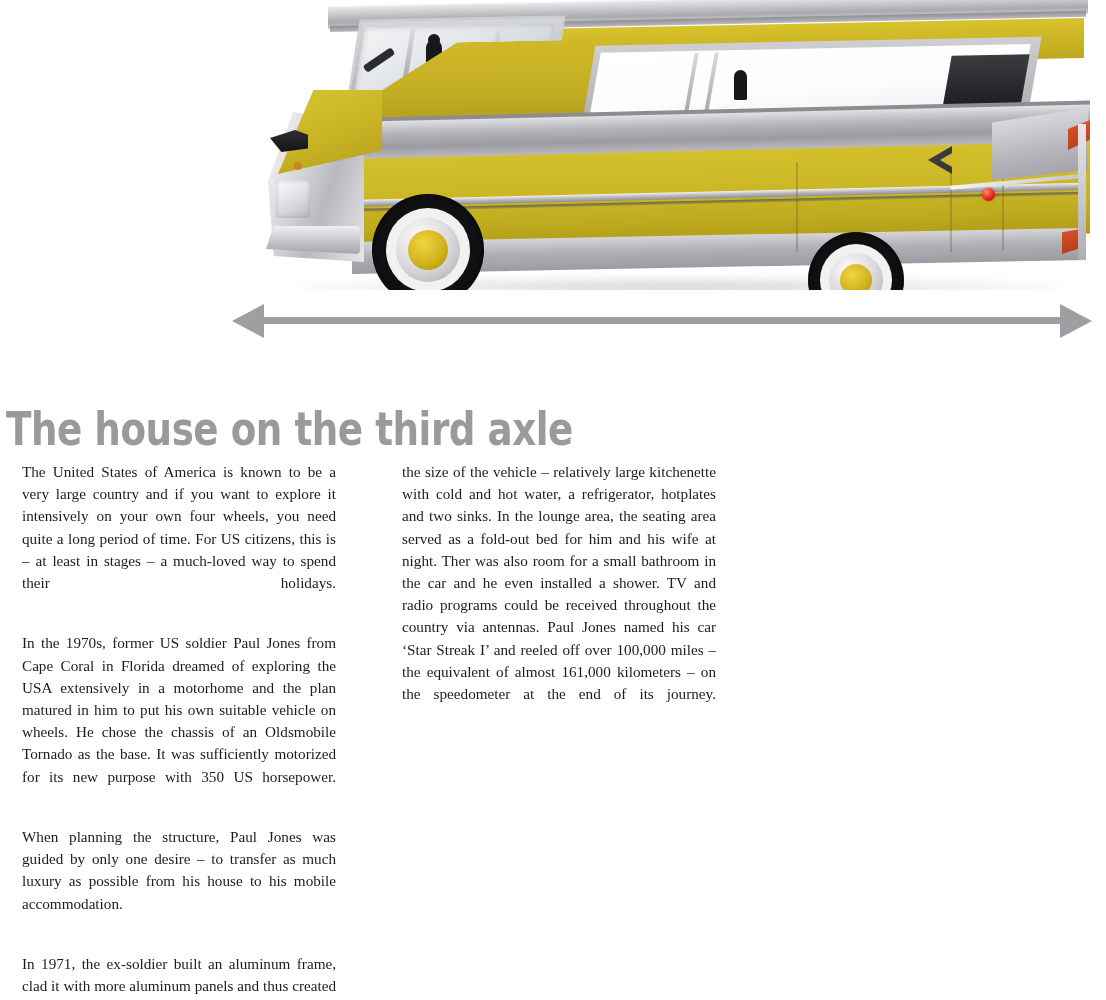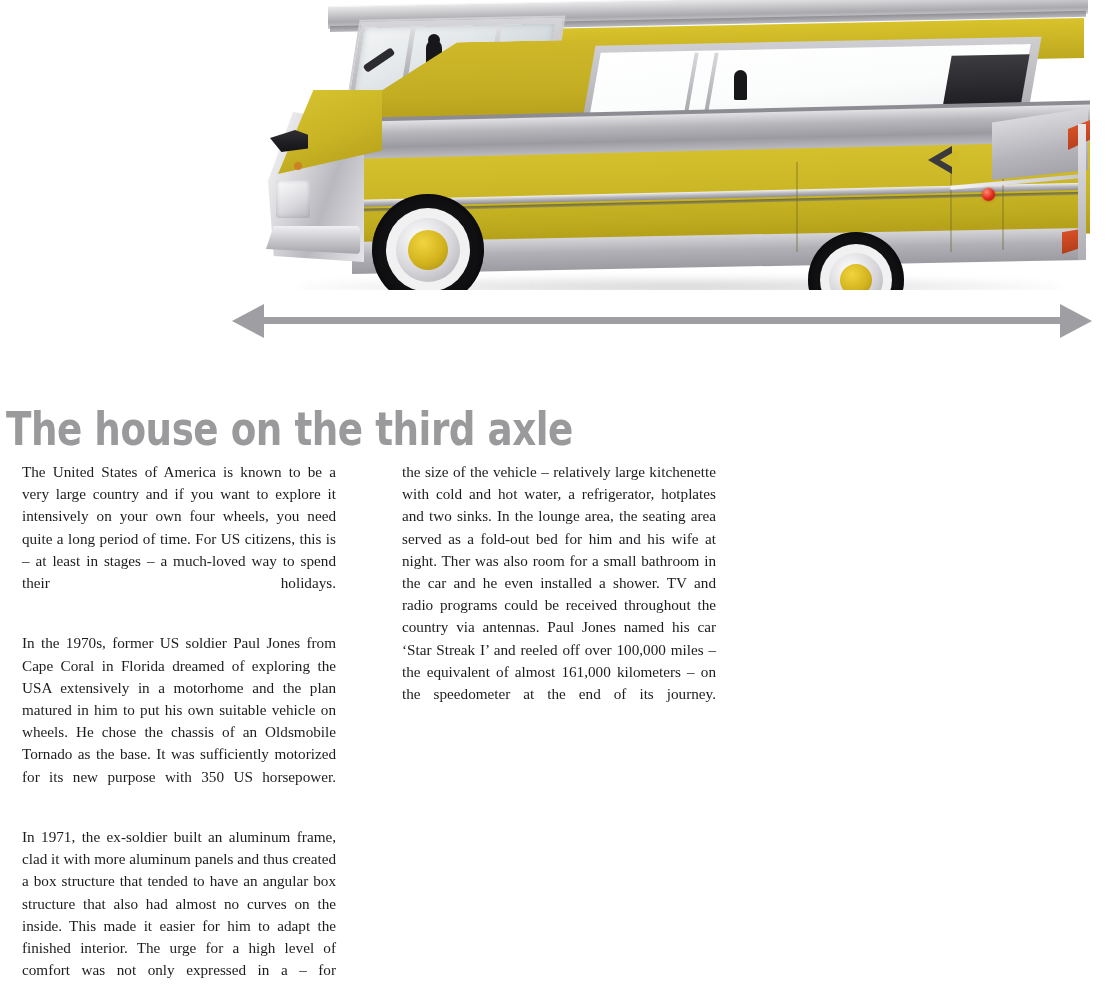--- a/index.html
+++ b/index.html
@@ -613,20 +613,21 @@
 
 <div id="article">
 
   <h1 id="headline">The house on the third axle</h1>
 
   <div id="columns">
 
     <div class="col" id="col-left">
       <p>The United States of America is known to be a very large country and if you want to explore it intensively on your own four wheels, you need quite a long period of time. For US citizens, this is – at least in stages – a much-loved way to spend their holidays.</p>
       <p>In the 1970s, former US soldier Paul Jones from Cape Coral in Florida dreamed of exploring the USA extensively in a motorhome and the plan matured in him to put his own suitable vehicle on wheels. He chose the chassis of an Oldsmobile Tornado as the base. It was sufficiently motorized for its new purpose with 350 US horsepower.</p>
+      <p>When planning the structure, Paul Jones was guided by only one desire – to transfer as much luxury as possible from his house to his mobile accommodation.</p>
       <p>In 1971, the ex-soldier built an aluminum frame, clad it with more aluminum panels and thus created a box structure that tended to have an angular box structure that also had almost no curves on the inside. This made it easier for him to adapt the finished interior. The urge for a high level of comfort was not only expressed in a – for</p>
     </div>
 
     <div class="col" id="col-right">
       <p>the size of the vehicle – relatively large kitchenette with cold and hot water, a refrigerator, hotplates and two sinks. In the lounge area, the seating area served as a fold-out bed for him and his wife at night. Ther was also room for a small bathroom in the car and he even installed a shower. TV and radio programs could be received throughout the country via antennas. Paul Jones named his car ‘Star Streak I’ and reeled off over 100,000 miles – the equivalent of almost 161,000 kilometers – on the speedometer at the end of its journey.</p>
     </div>
 
   </div>
 </div>
 

